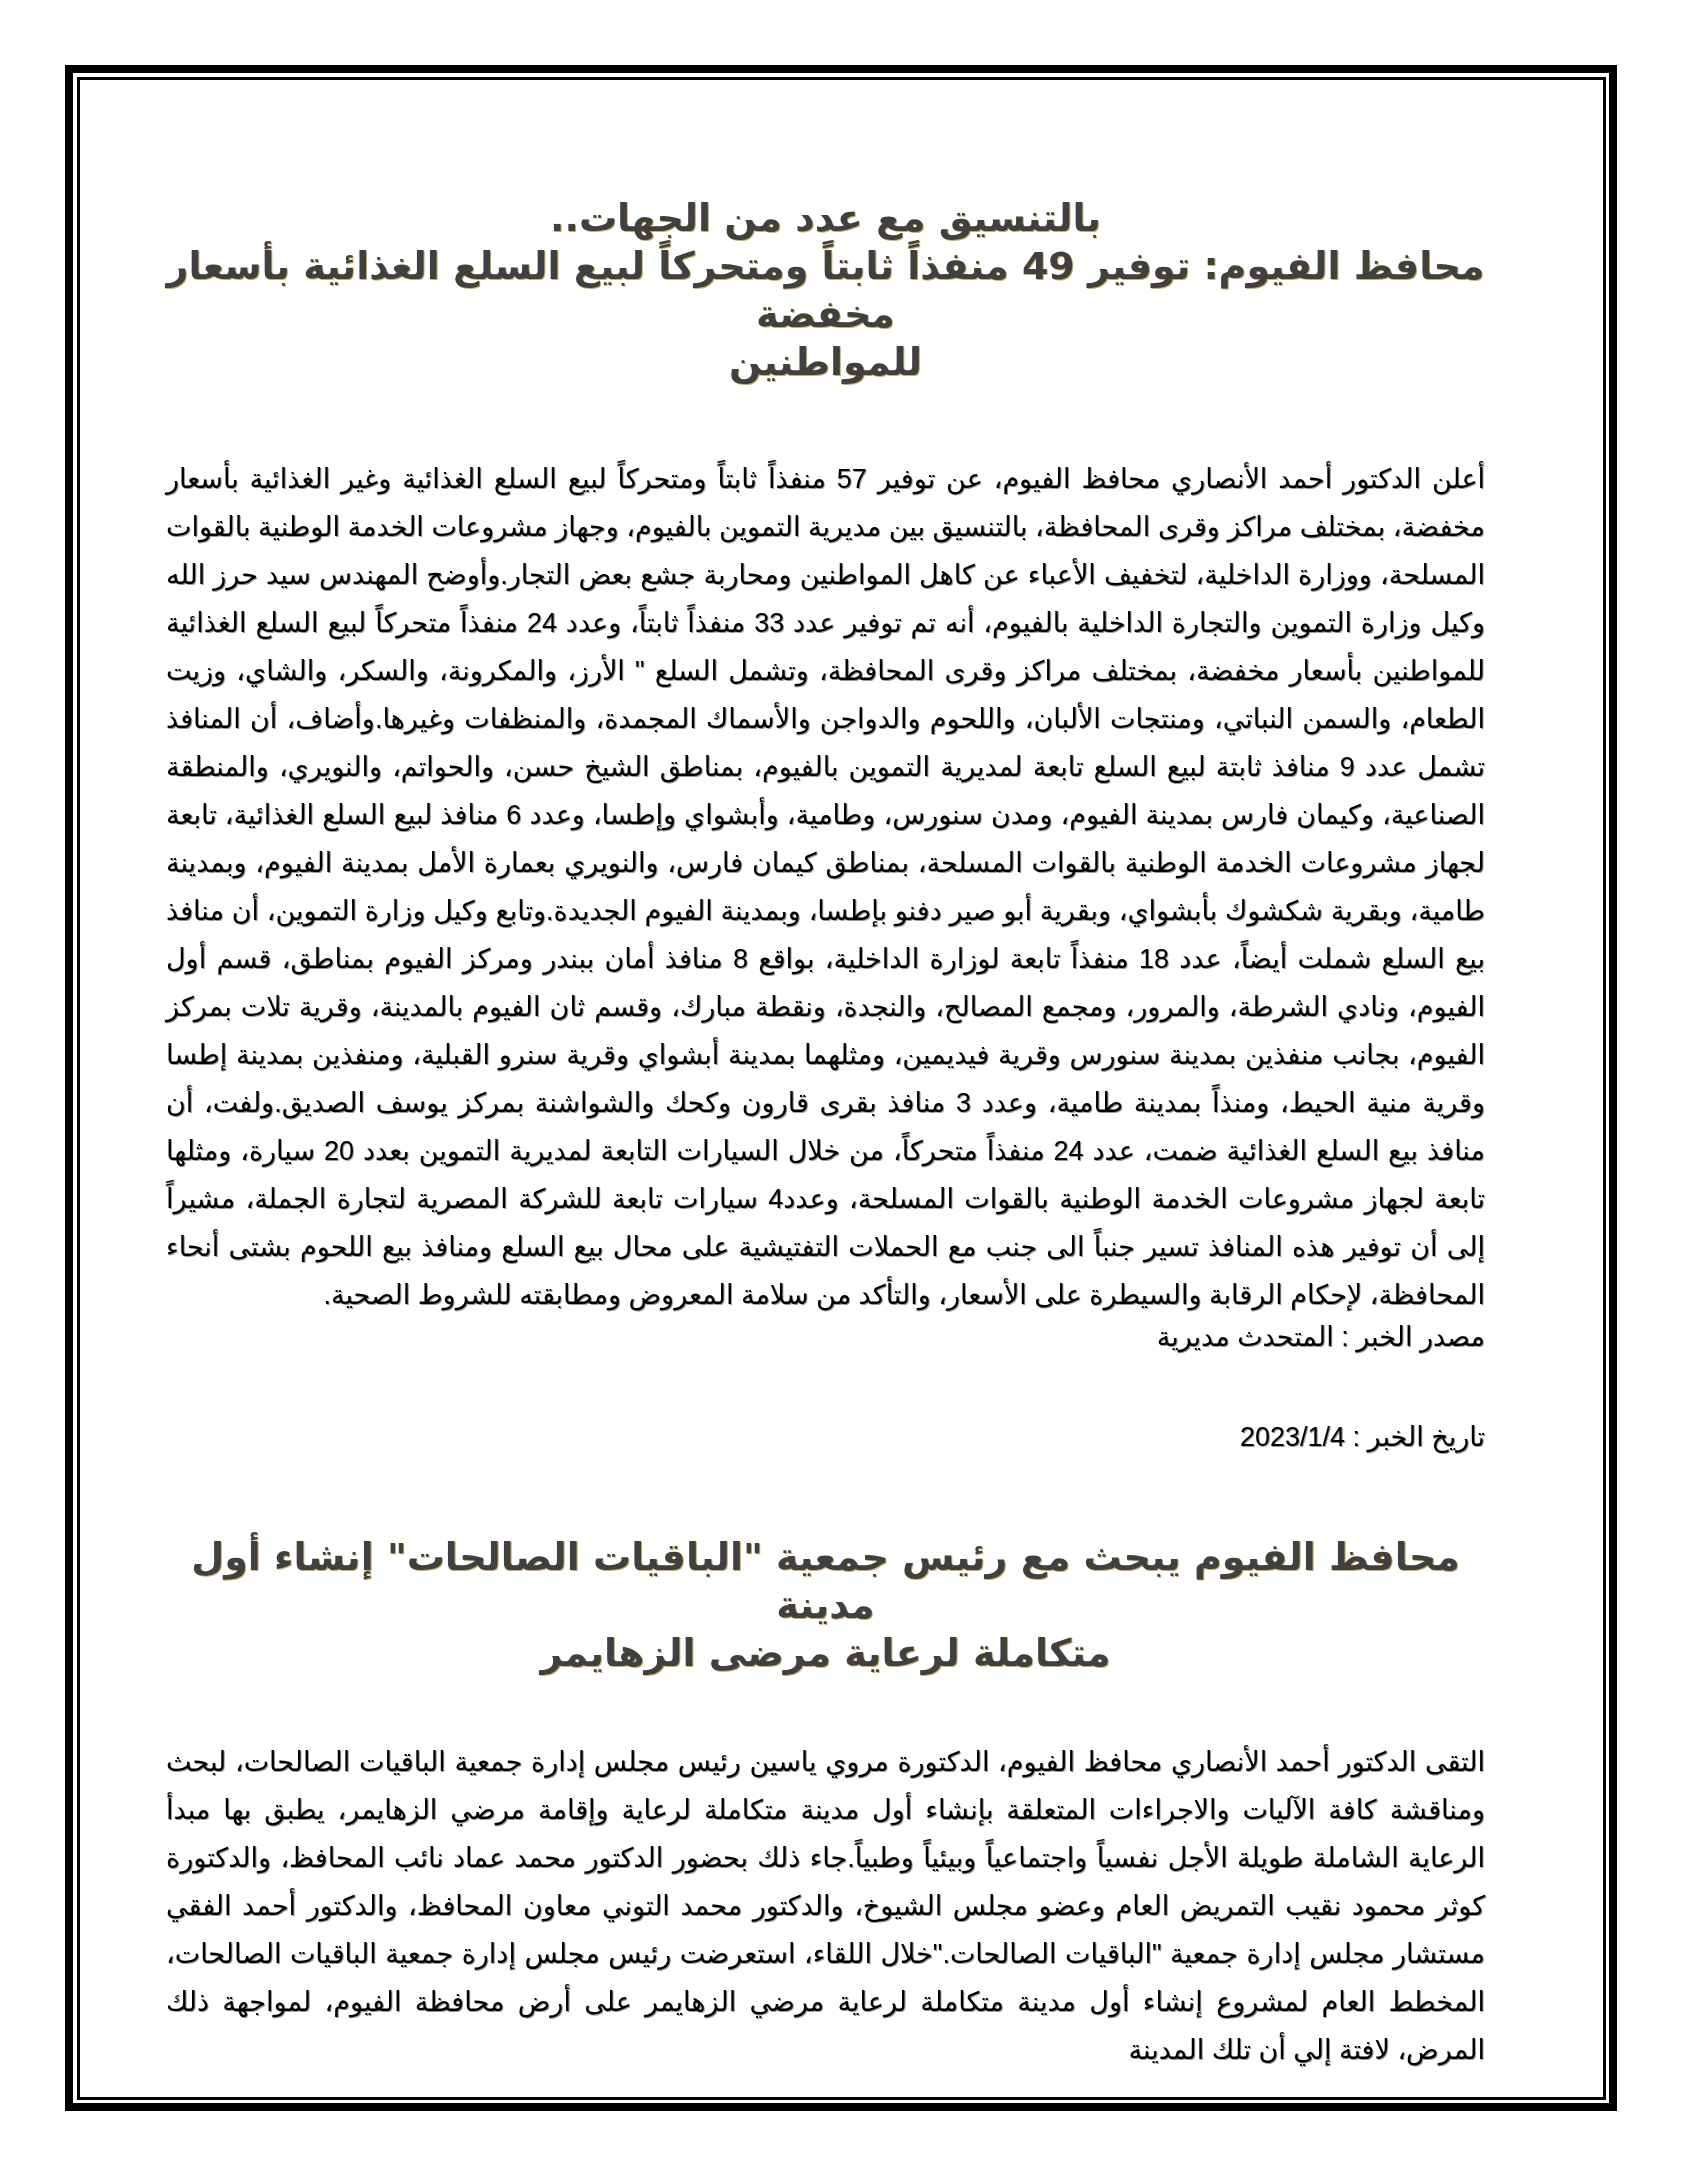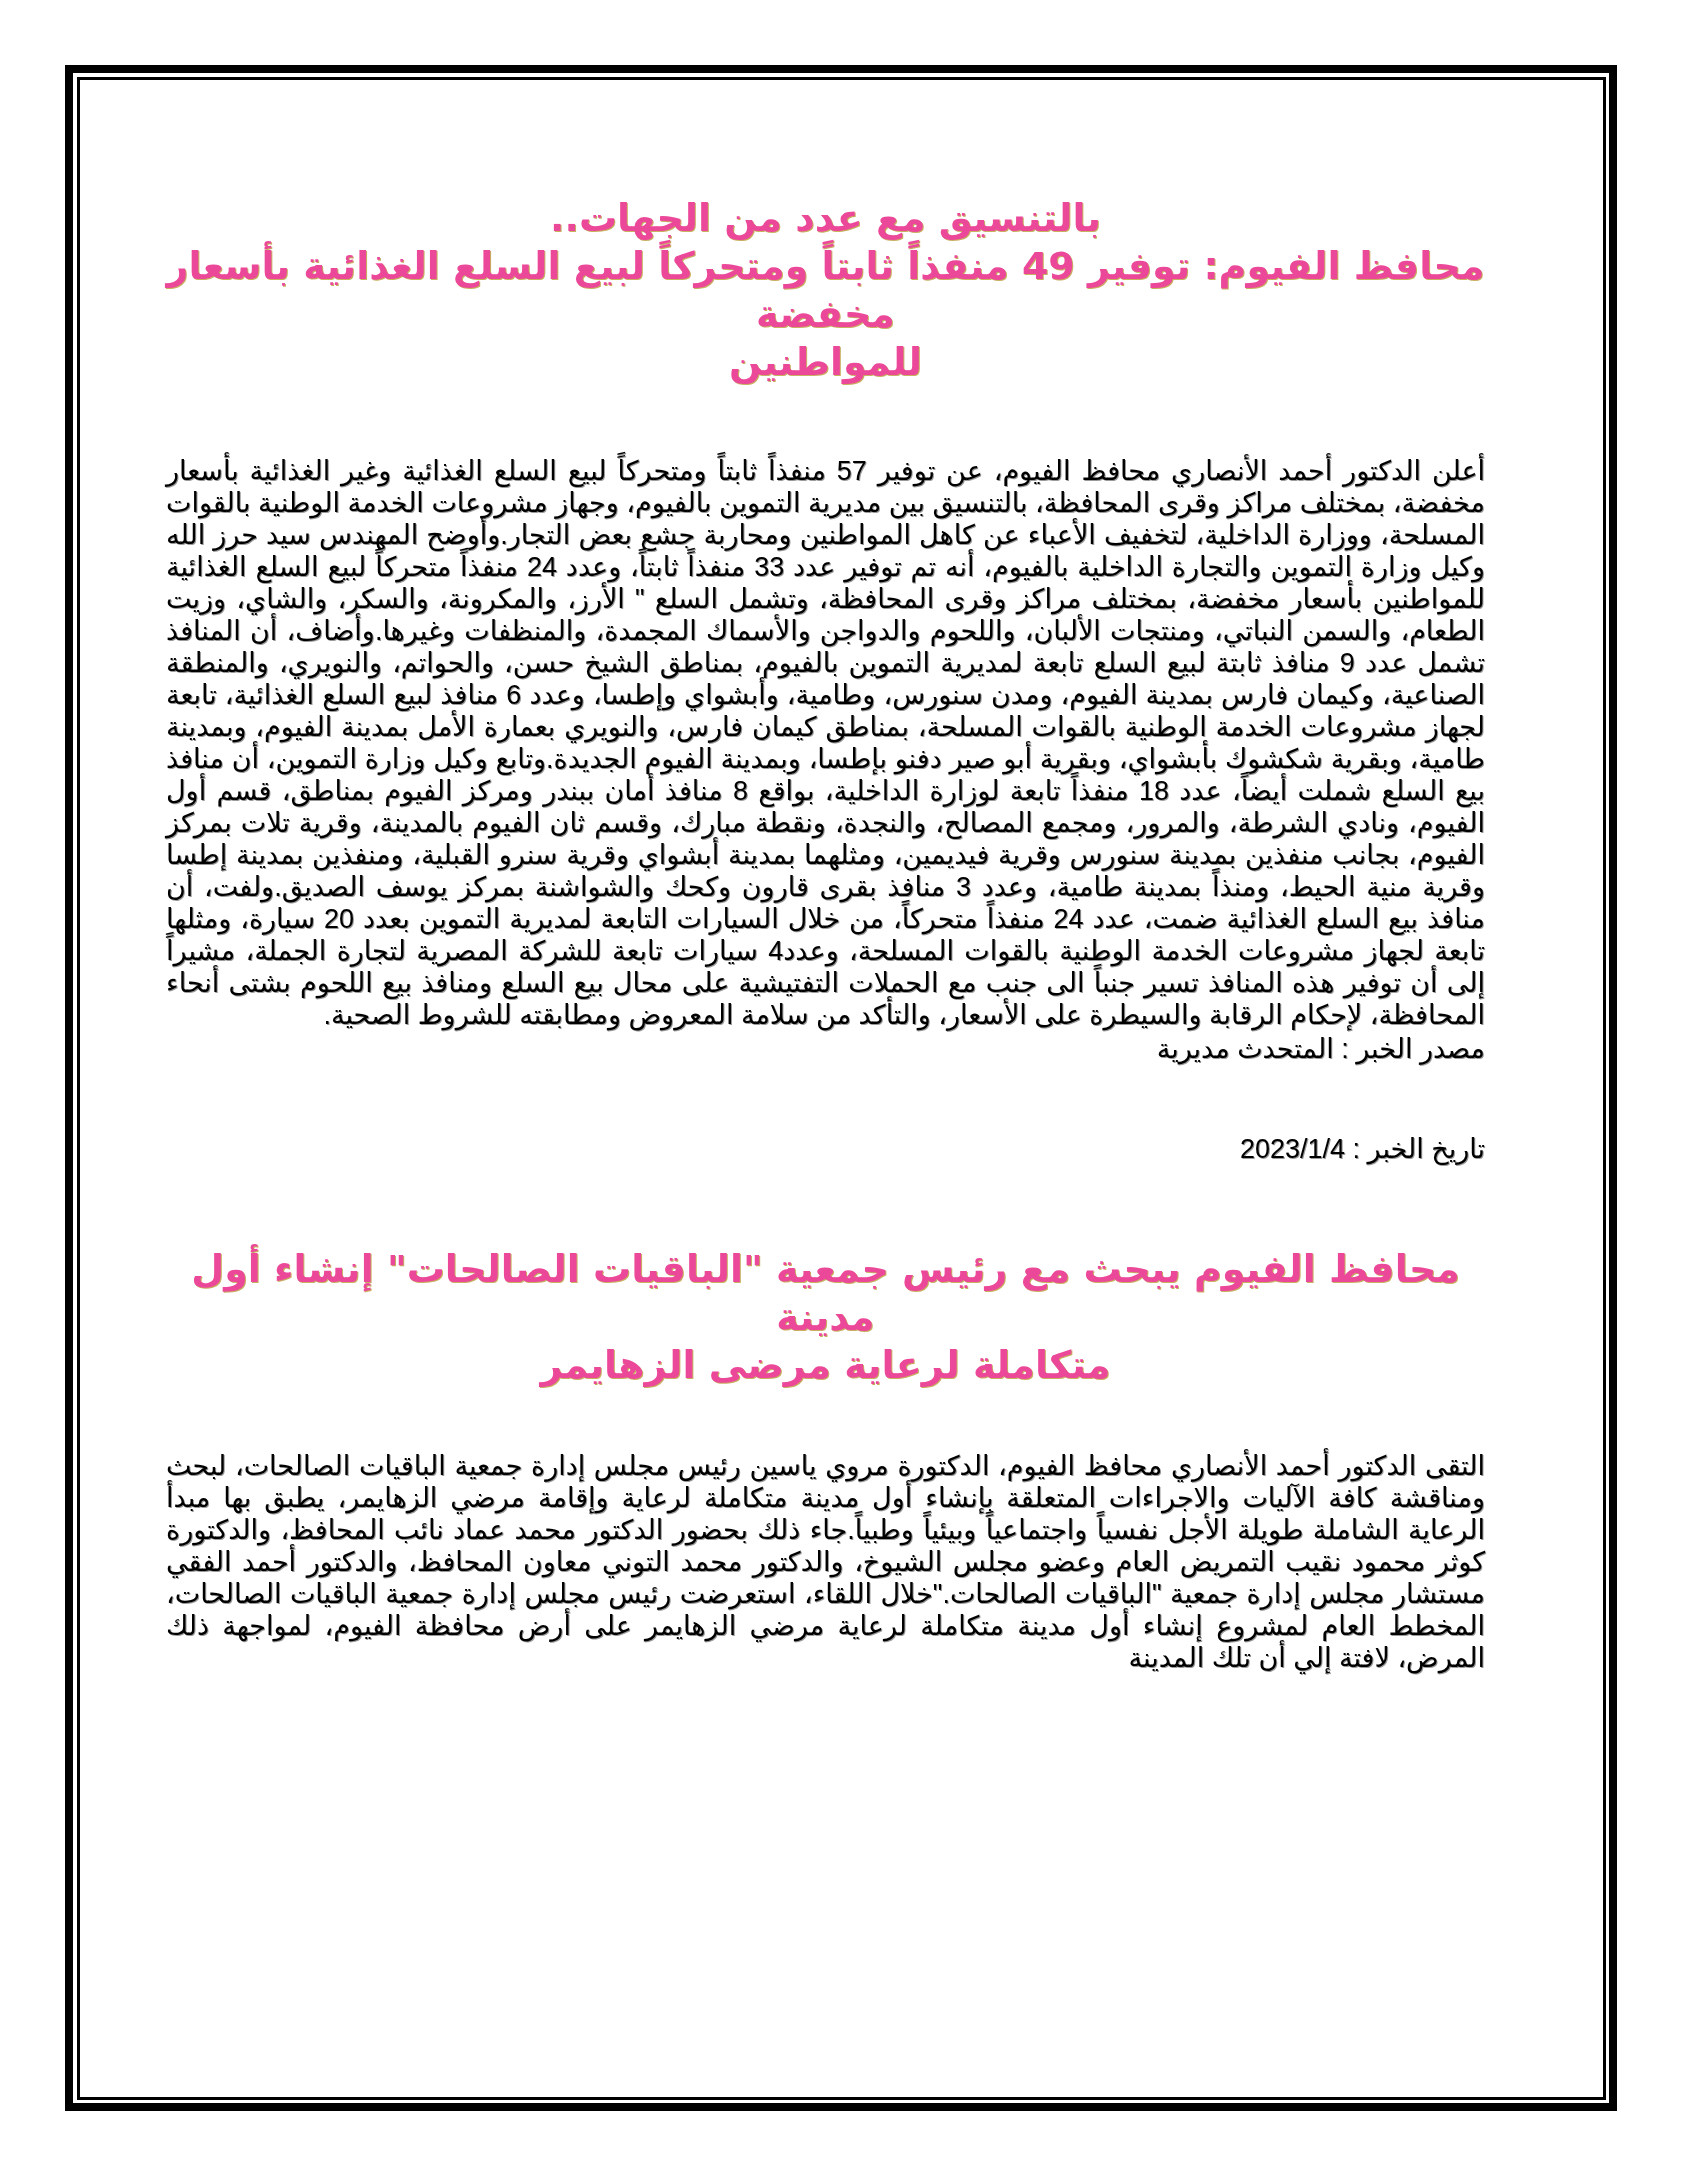--- a/index.html
+++ b/index.html
@@ -37,34 +37,34 @@
       left: 166px;
       top: 194px;
       width: 1319px;
       direction: rtl;
       text-align: right;
       color: #000;
     }
     .headline {
       margin: 0;
       text-align: center;
-      color: #ec4899;
+      color: #404040;
       font-family: "DejaVu Sans", "Liberation Sans", sans-serif;
       font-weight: bold;
       font-size: 38px;
       line-height: 48px;
       text-shadow: 1px 1px 0 #c8b060;
     }
     .headline span { display: block; }
     .article-1 .headline { margin-bottom: 69px; }
     .body-text {
       margin: 0;
       font-family: "Liberation Sans", "DejaVu Sans", sans-serif;
       font-size: 27px;
-      line-height: 32px;
+      line-height: 48px;
       text-align: justify;
       text-align-last: right;
       text-shadow: 1px 1px 0 #999;
     }
     .meta-line {
       margin: 0;
       font-family: "Liberation Sans", "DejaVu Sans", sans-serif;
       font-size: 27px;
       line-height: 36px;
       text-shadow: 1px 1px 0 #999;

